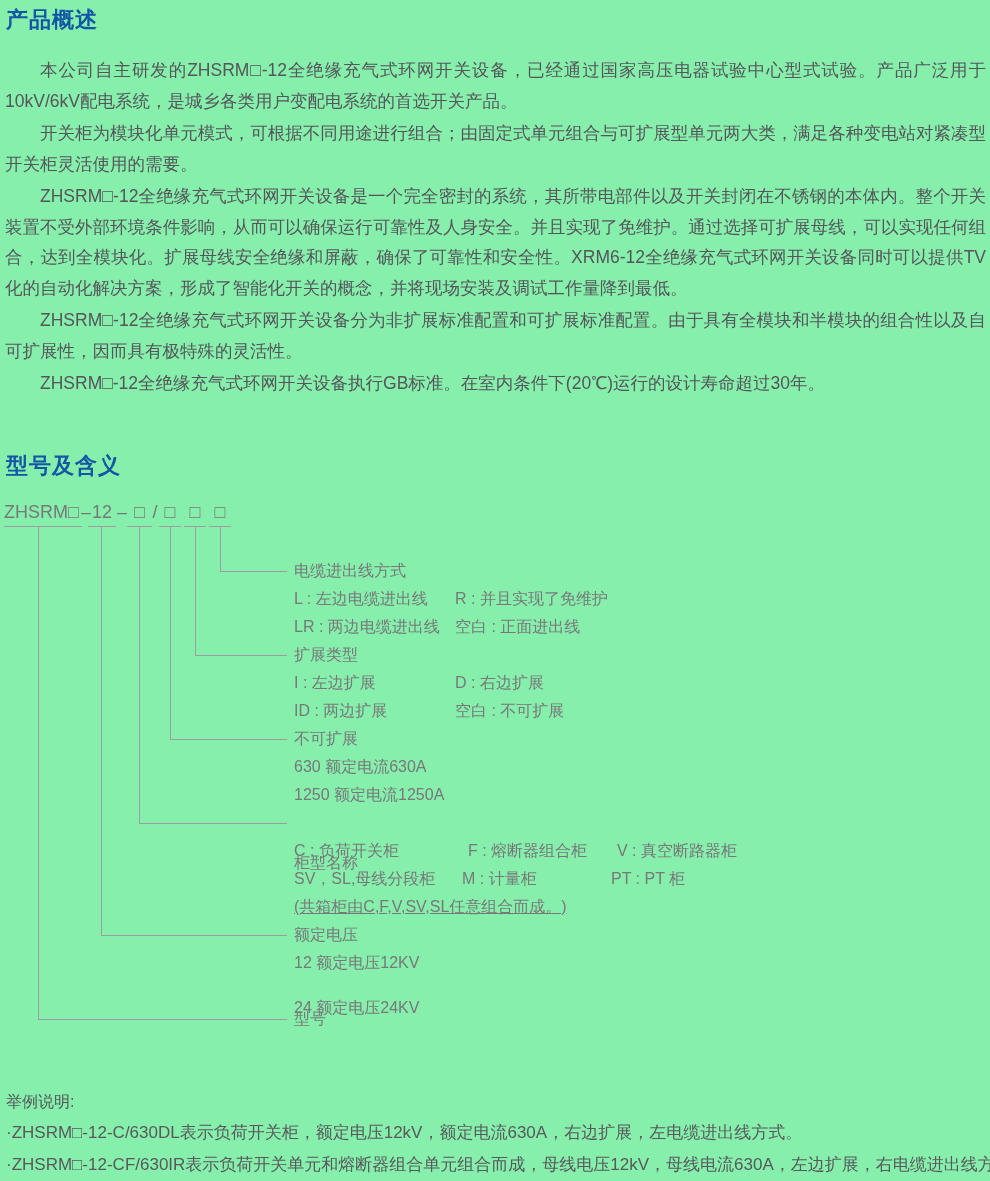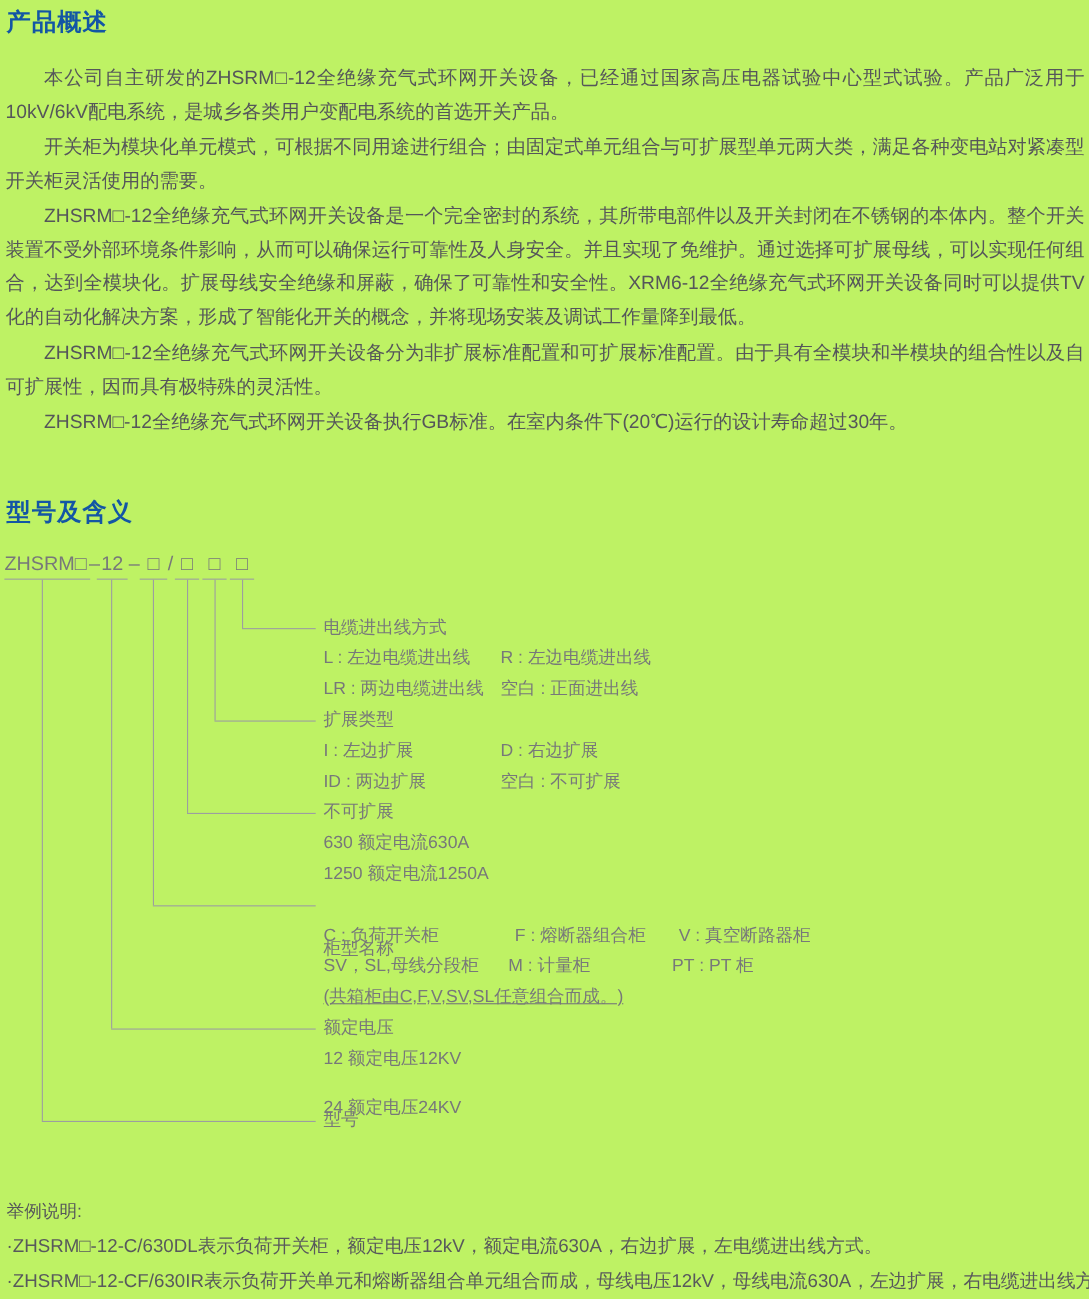--- a/index.html
+++ b/index.html
@@ -1,20 +1,20 @@
 <!DOCTYPE html>
 <html><head>
 <meta charset="utf-8">
 <style>
   * { margin:0; padding:0; box-sizing:border-box; }
   html,body { background:#ffffff; }
   .page {
     position:relative;
     width:990px; height:1181px;
-    background:#bef264;
+    background:#86efac;
     font-family:"Liberation Sans", sans-serif;
     overflow:hidden;
   }
   .sec-title {
     position:absolute; left:6px;
     font-size:22px; font-weight:bold;
     color:#1356a5; letter-spacing:1px;
     white-space:nowrap;
   }
   #title-overview { top:5px; }
@@ -98,21 +98,21 @@
     <div class="hline" style="left:170px; top:739px;  width:117px;"></div>
     <div class="hline" style="left:139px; top:823px;  width:148px;"></div>
     <div class="hline" style="left:101px; top:935px;  width:186px;"></div>
     <div class="hline" style="left:38px;  top:1019px; width:249px;"></div>
 
     <div class="drow" style="top:561px;">
       <span style="left:294px;">电缆进出线方式</span>
     </div>
     <div class="drow" style="top:589px;">
       <span style="left:294px;">L : 左边电缆进出线</span>
-      <span style="left:455px;">R : 左边电缆进出线</span>
+      <span style="left:455px;">R : 并且实现了免维护</span>
     </div>
     <div class="drow" style="top:617px;">
       <span style="left:294px;">LR : 两边电缆进出线</span>
       <span style="left:455px;">空白 : 正面进出线</span>
     </div>
     <div class="drow" style="top:645px;">
       <span style="left:294px;">扩展类型</span>
     </div>
     <div class="drow" style="top:673px;">
       <span style="left:294px;">I : 左边扩展</span>

